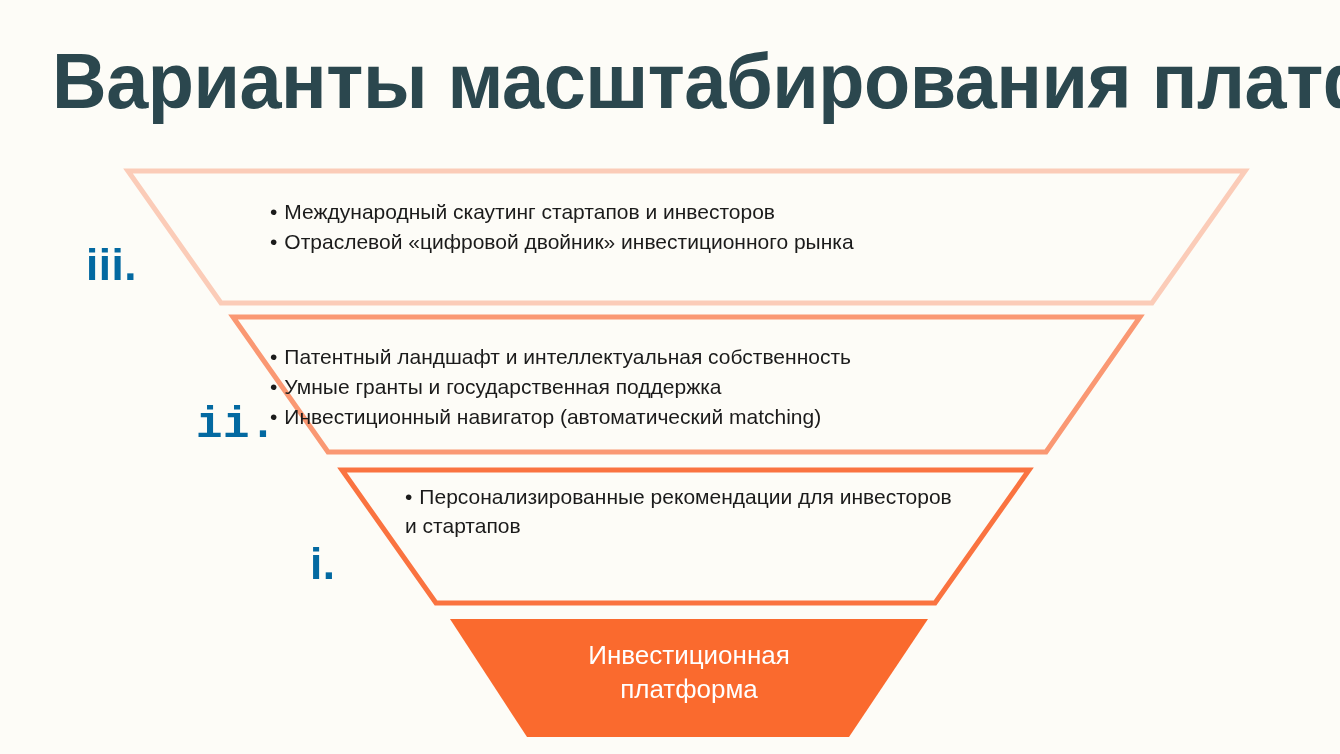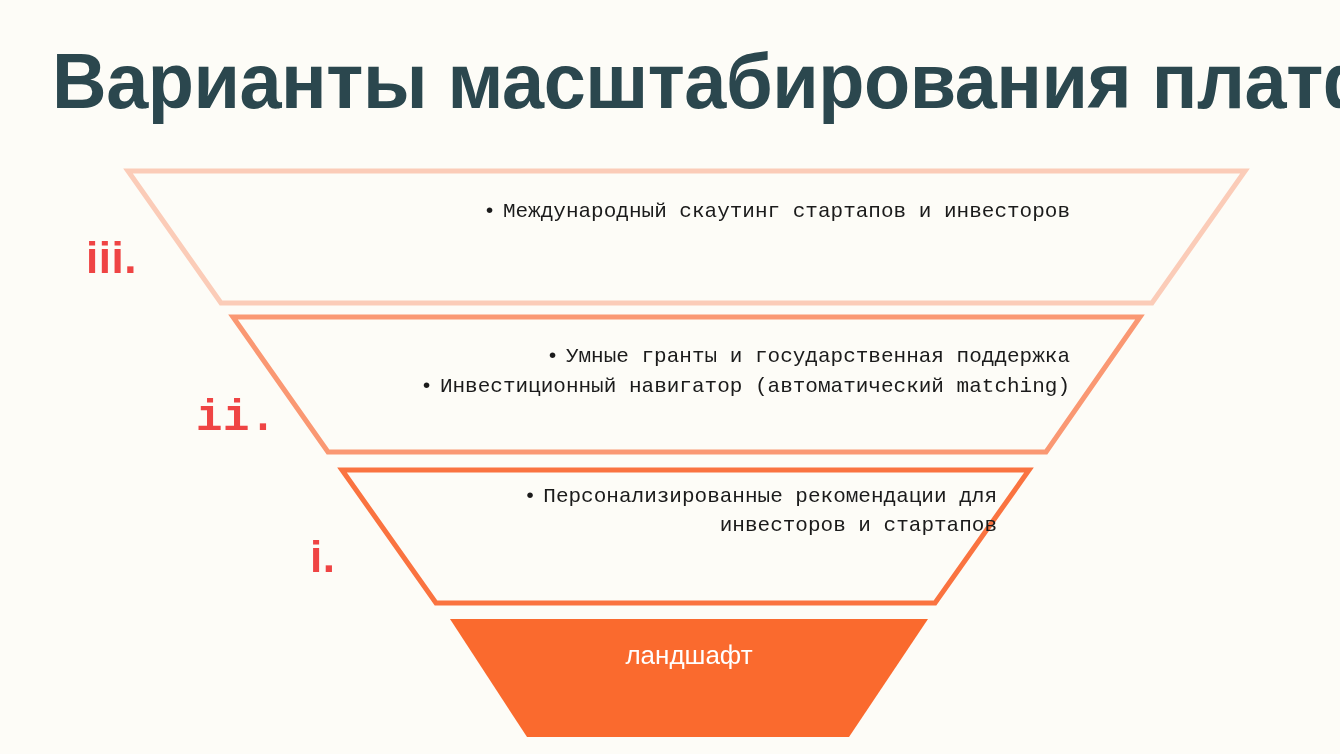--- a/index.html
+++ b/index.html
@@ -48,33 +48,34 @@
     height: 754px;
   }
 
   
   .roman {
     position: absolute;
     font-family: "Liberation Sans", sans-serif;
     font-weight: bold;
     font-size: 44px;
     line-height: 44px;
-    color: #ef4444;
+    color: #0369a1;
     letter-spacing: 0.5px;
+    margin-top: 7px;
   }
   #roman-iii { left: 86px;  top: 236px; }
   #roman-ii  { left: 196px; top: 396px; font-family: Liberation Mono, monospace; }
   #roman-i   { left: 310px; top: 535px; }
 
   
   .bullets {
     position: absolute;
-    text-align: right;
+    text-align: left;
     color: #1b1b1b;
-    font-family: Liberation Mono, monospace;
+    font-family: Liberation Sans, sans-serif;
     font-size: 21px;
     line-height: 30px;
   }
   .bullets .line { white-space: nowrap; }
   .bullets .line.wrap { white-space: normal; }
   .bullets .bullet-dot {
     display: inline-block;
     margin-right: 7px;
   }
 
@@ -82,21 +83,21 @@
     left: 270px;
     top: 197px;
     width: 800px;
   }
   #bullets-ii {
     left: 270px;
     top: 342px;
     width: 800px;
   }
   #bullets-i {
-    left: 437px;
+    left: 405px;
     top: 482px;
     width: 560px;
     line-height: 29px;
   }
 
   
   #core-label {
     position: absolute;
     left: 450px;
     top: 638px;
@@ -127,34 +128,41 @@
   </svg>
 
   <div class="roman" id="roman-iii">iii.</div>
   <div class="roman" id="roman-ii">ii.</div>
   <div class="roman" id="roman-i">i.</div>
 
   <div class="bullets" id="bullets-iii">
     <div class="line">
       <span class="bullet-dot">•</span><span>Международный скаутинг стартапов и инвесторов</span>
     </div>
+    <div class="line">
+      <span class="bullet-dot">•</span><span>Отраслевой «цифровой двойник» инвестиционного рынка</span>
+    </div>
   </div>
 
   <div class="bullets" id="bullets-ii">
+    <div class="line">
+      <span class="bullet-dot">•</span><span>Патентный ландшафт и интеллектуальная собственность</span>
+    </div>
     <div class="line">
       <span class="bullet-dot">•</span><span>Умные гранты и государственная поддержка</span>
     </div>
     <div class="line">
       <span class="bullet-dot">•</span><span>Инвестиционный навигатор (автоматический matching)</span>
     </div>
   </div>
 
   <div class="bullets" id="bullets-i">
     <div class="line wrap">
       <span class="bullet-dot">•</span><span>Персонализированные рекомендации для инвесторов и стартапов</span>
     </div>
   </div>
 
   <div id="core-label">
-    <div>ландшафт</div>
+    <div>Инвестиционная</div>
+    <div>платформа</div>
   </div>
 
 </div>
 
 </body></html>

